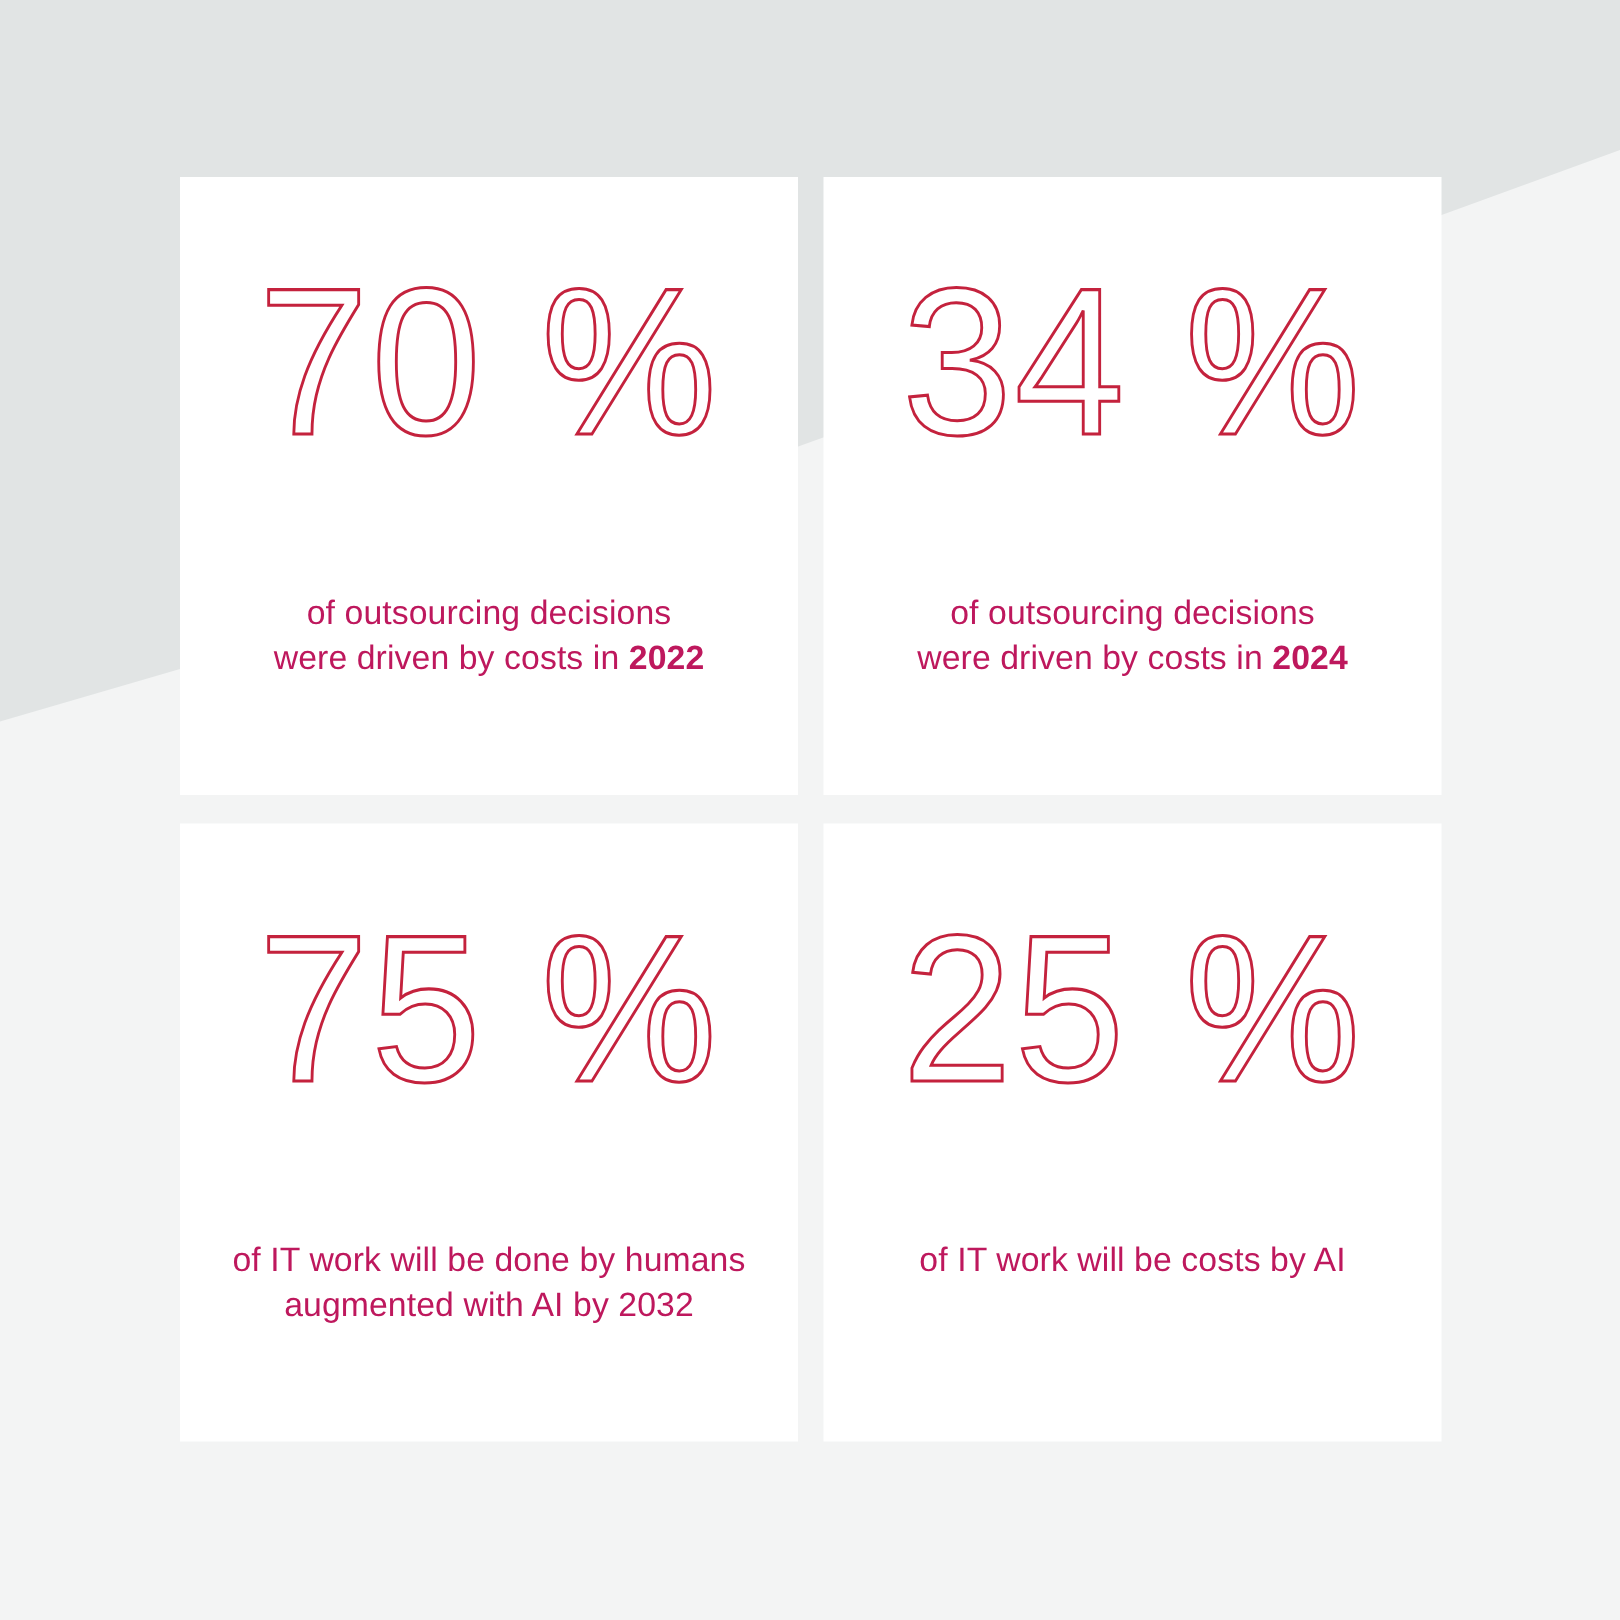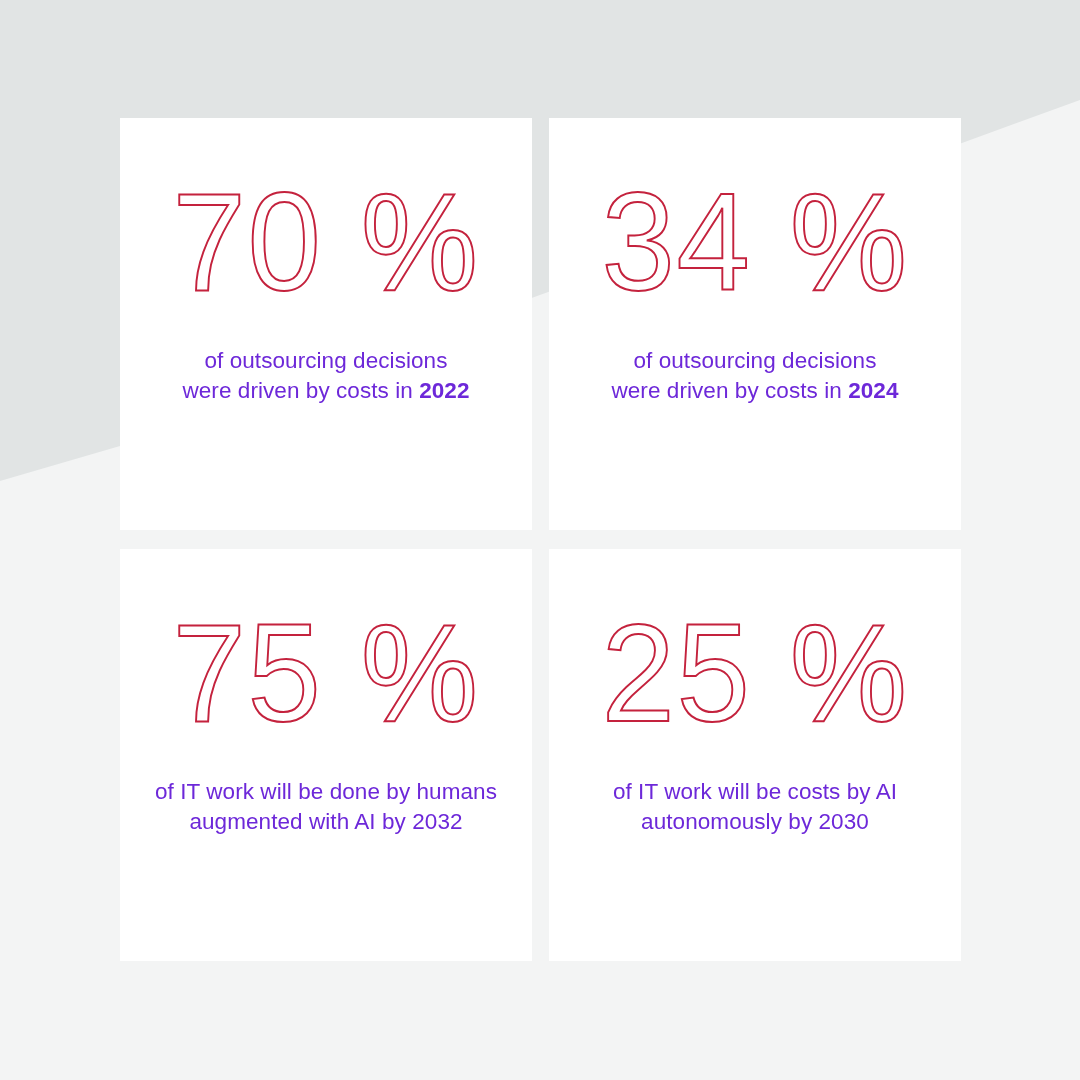--- a/index.html
+++ b/index.html
@@ -70,22 +70,22 @@
 
   
   .stat-figure .glyphs {
     display: inline-block;
     color: transparent;
     -webkit-text-stroke: 1.9px #c4223d;
     paint-order: stroke fill;
   }
 
   .stat-caption {
-    margin-top: 42px;
-    color: #6d28d9;
+    margin-top: 90px;
+    color: #be185d;
     font-size: 22.5px;
     line-height: 30px;
     text-align: center;
     font-weight: 400;
     letter-spacing: 0.003em;
     max-width: 370px;
   }
 
   .stat-caption .accent {
     font-weight: 700;
@@ -133,18 +133,18 @@
         <span>augmented with AI by 2032</span><span class="accent"></span>
       </div>
     </div>
 
     <div class="stat-card">
       <div class="stat-figure">
         <span class="glyphs">25 %</span>
       </div>
       <div class="stat-caption">
         <span>of IT work will be costs by AI</span><br>
-        <span>autonomously by 2030</span><span class="accent"></span>
+        <span class="accent"></span>
       </div>
     </div>
 
   </div>
 </div>
 
 </body></html>

